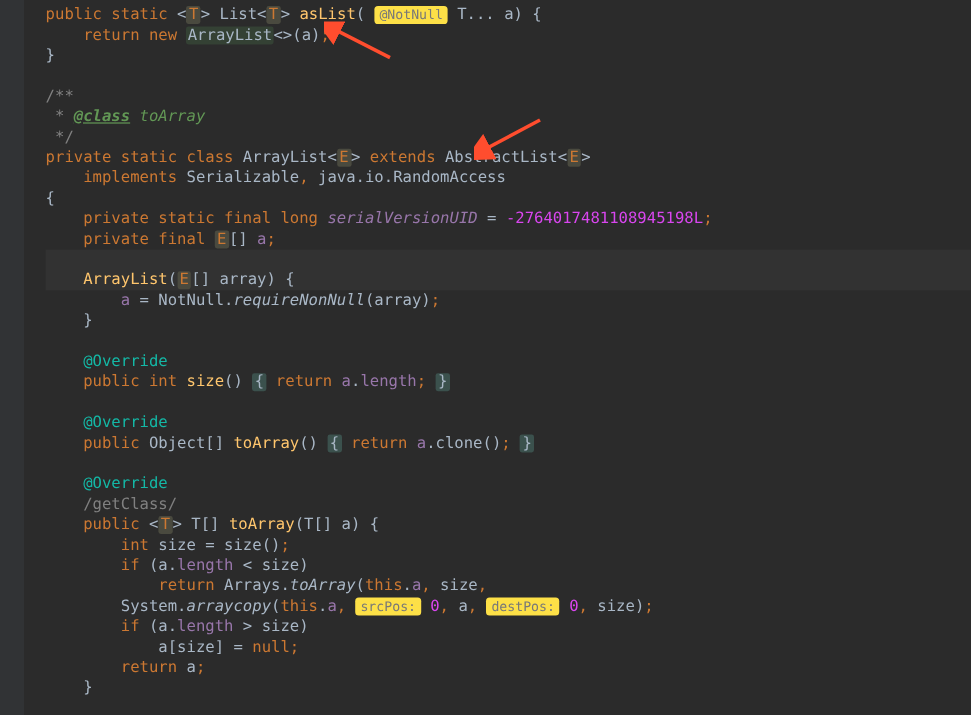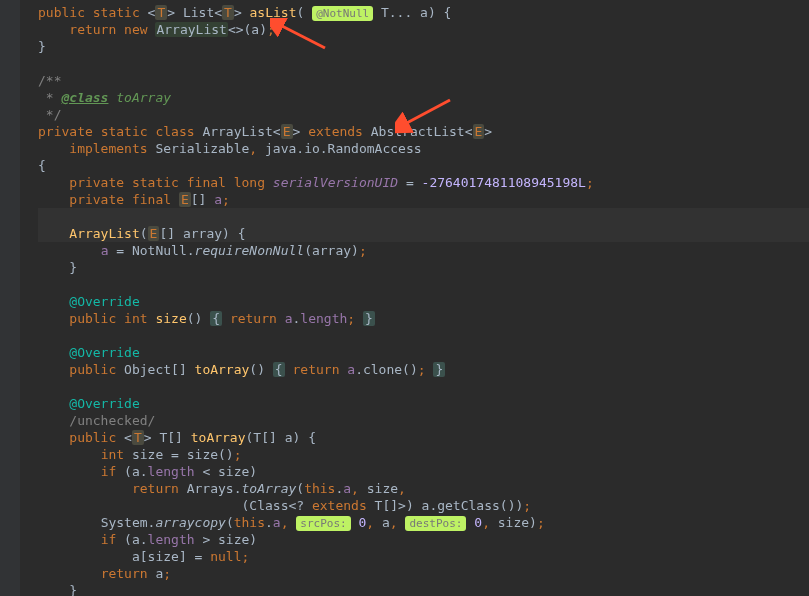--- a/index.html
+++ b/index.html
@@ -32,27 +32,27 @@
   .line.hl { background: #323232; }
   pre { display: inline; white-space: pre; }
 
   
   .kw { color: #cc7832; }
   .param { background: #4a4a3f; color: #cc7832; border-radius: 2px; padding: 0 2px; }
   .comment { color: #808080; }
   .comment-tag { color: #629755; font-style: italic; text-decoration: underline; font-weight: bold;}
   .comment-word { color: #629755; font-style: italic; }
   .anno { color: #14b8a6; }
-  .num { color: #c4b5fd; }
+  .num { color: #d946ef; }
   .fn { color: #ffc66d; }
   .field { color: #9876aa; }
   .fieldit { color: #9876aa; font-style: italic; }
   .semi { color: #cc7832; }
   .fold { background: #3b514d; color: #a9b7c6; border-radius: 2px; padding: 0 2px; }
-  .hint { background: #bef264; color: #787878; border-radius: 3px; font-size: 11px; padding: 1px 4px; }
+  .hint { background: #fde047; color: #787878; border-radius: 3px; font-size: 11px; padding: 1px 4px; }
   .boxed { background: #344134; border-radius: 2px; padding: 0 1px; }
 
   
   .arrow {
     position: absolute;
     pointer-events: none;
   }
 </style>
 </head>
 <body>
@@ -77,26 +77,25 @@
   <div class="line"><pre>        </pre><pre class="field">a</pre><pre> = </pre><pre>NotNull</pre><pre>.</pre><pre style="font-style:italic">requireNonNull</pre><pre>(</pre><pre>array</pre><pre>)</pre><pre class="semi">;</pre></div>
   <div class="line"><pre>    </pre><pre>}</pre></div>
   <div class="line"></div>
   <div class="line"><pre>    </pre><pre class="anno">@Override</pre></div>
   <div class="line"><pre>    </pre><pre class="kw">public</pre><pre> </pre><pre class="kw">int</pre><pre> </pre><pre class="fn">size</pre><pre>()</pre><pre> </pre><pre class="fold">{</pre><pre> </pre><pre class="kw">return</pre><pre> </pre><pre class="field">a</pre><pre>.</pre><pre class="field">length</pre><pre class="semi">;</pre><pre> </pre><pre class="fold">}</pre></div>
   <div class="line"></div>
   <div class="line"><pre>    </pre><pre class="anno">@Override</pre></div>
   <div class="line"><pre>    </pre><pre class="kw">public</pre><pre> </pre><pre>Object</pre><pre>[]</pre><pre> </pre><pre class="fn">toArray</pre><pre>()</pre><pre> </pre><pre class="fold">{</pre><pre> </pre><pre class="kw">return</pre><pre> </pre><pre class="field">a</pre><pre>.</pre><pre>clone</pre><pre>()</pre><pre class="semi">;</pre><pre> </pre><pre class="fold">}</pre></div>
   <div class="line"></div>
   <div class="line"><pre>    </pre><pre class="anno">@Override</pre></div>
-  <div class="line"><pre>    </pre><pre class="comment">/unchecked/</pre></div>
+  <div class="line"><pre>    </pre><pre class="comment">/getClass/</pre></div>
   <div class="line"><pre>    </pre><pre class="kw">public</pre><pre> </pre><pre>&lt;</pre><pre class="param">T</pre><pre>&gt;</pre><pre> </pre><pre>T</pre><pre>[]</pre><pre> </pre><pre class="fn">toArray</pre><pre>(</pre><pre>T</pre><pre>[]</pre><pre> </pre><pre>a</pre><pre>)</pre><pre> </pre><pre>{</pre></div>
   <div class="line"><pre>        </pre><pre class="kw">int</pre><pre> </pre><pre>size</pre><pre> = </pre><pre>size</pre><pre>()</pre><pre class="semi">;</pre></div>
   <div class="line"><pre>        </pre><pre class="kw">if</pre><pre> </pre><pre>(</pre><pre>a</pre><pre>.</pre><pre class="field">length</pre><pre> &lt; </pre><pre>size</pre><pre>)</pre></div>
   <div class="line"><pre>            </pre><pre class="kw">return</pre><pre> </pre><pre>Arrays</pre><pre>.</pre><pre style="font-style:italic">toArray</pre><pre>(</pre><pre class="kw">this</pre><pre>.</pre><pre class="field">a</pre><pre class="semi">,</pre><pre> </pre><pre>size</pre><pre class="semi">,</pre></div>
-  <div class="line"><pre>                          </pre><pre>(</pre><pre>Class</pre><pre>&lt;?</pre><pre> </pre><pre class="kw">extends</pre><pre> </pre><pre>T</pre><pre>[]</pre><pre>&gt;</pre><pre>)</pre><pre> </pre><pre>a</pre><pre>.</pre><pre>getClass</pre><pre>()</pre><pre>)</pre><pre class="semi">;</pre></div>
   <div class="line"><pre>        </pre><pre>System</pre><pre>.</pre><pre style="font-style:italic">arraycopy</pre><pre>(</pre><pre class="kw">this</pre><pre>.</pre><pre class="field">a</pre><pre class="semi">,</pre><pre> </pre><pre class="hint">srcPos:</pre><pre> </pre><pre class="num">0</pre><pre class="semi">,</pre><pre> </pre><pre>a</pre><pre class="semi">,</pre><pre> </pre><pre class="hint">destPos:</pre><pre> </pre><pre class="num">0</pre><pre class="semi">,</pre><pre> </pre><pre>size</pre><pre>)</pre><pre class="semi">;</pre></div>
   <div class="line"><pre>        </pre><pre class="kw">if</pre><pre> </pre><pre>(</pre><pre>a</pre><pre>.</pre><pre class="field">length</pre><pre> &gt; </pre><pre>size</pre><pre>)</pre></div>
   <div class="line"><pre>            </pre><pre>a</pre><pre>[</pre><pre>size</pre><pre>]</pre><pre> = </pre><pre class="kw">null</pre><pre class="semi">;</pre></div>
   <div class="line"><pre>        </pre><pre class="kw">return</pre><pre> </pre><pre>a</pre><pre class="semi">;</pre></div>
   <div class="line"><pre>    </pre><pre>}</pre></div>
 </div>
 
 <svg class="arrow" style="left:270px; top:18px;" width="60" height="35">
   <defs>
       <marker id="ah1" markerWidth="8" markerHeight="8" refX="2" refY="4" orient="auto">

